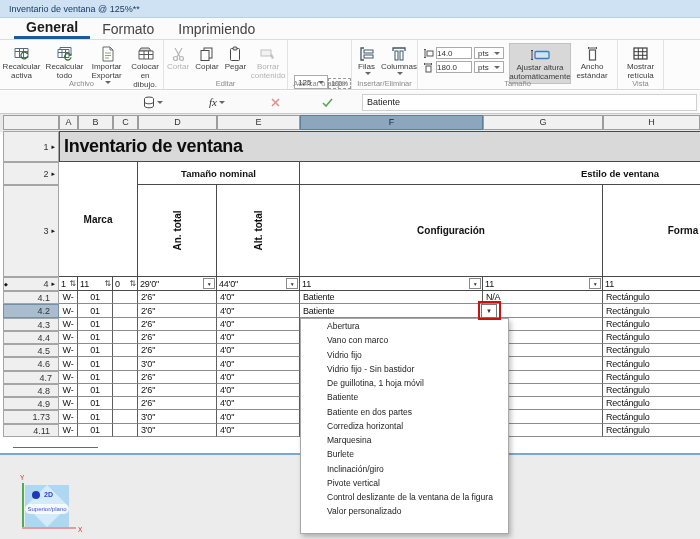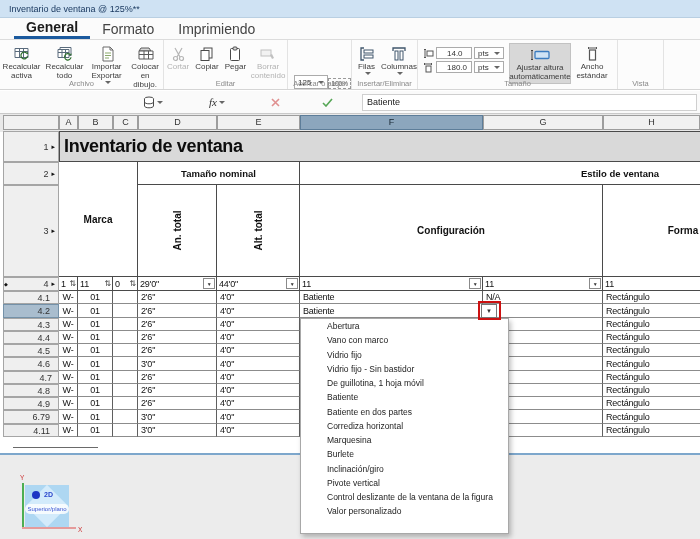--- a/index.html
+++ b/index.html
@@ -32,21 +32,21 @@
   .rbtn.disabled{color:#b3b3b3;}
   .rbtn.activebg{background:var(--active-btn-bg,#d8d8d8);border:1px solid #c2c2c2;}
   .caret{display:inline-block;width:0;height:0;border-left:3px solid transparent;
     border-right:3px solid transparent;border-top:3px solid #666;vertical-align:middle;margin-left:2px;}
   .combo{background:#fff;border:1px solid #ababab;font-size:8px;color:#333;display:flex;
     align-items:center;justify-content:space-between;padding:0 3px;box-sizing:border-box;}
   .z100{border:1px dashed #9a9a9a;font-size:6.5px;color:#555;padding:1px 2px;margin-top:3px;}
   .fieldrow{display:flex;align-items:center;margin-bottom:2px;}
   .fieldrow .fi{width:11px;height:12px;margin-right:2px;display:flex;align-items:center;}
   .fieldrow .fval{width:36px;height:12px;background:#fff;border:1px solid #ababab;font-size:8px;
-    color:#333;line-height:12px;padding-left:10px;box-sizing:border-box;}
+    color:#333;line-height:12px;padding-left:0;box-sizing:border-box;}
   .fieldrow .funit{width:30px;height:12px;margin-left:2px;}
   
   .fbar{position:absolute;left:0;top:91px;width:700px;height:23px;background:#fafafa;
     border-bottom:1px solid #c9c9c9;box-sizing:border-box;display:flex;align-items:center;}
   .fbar .fic{display:flex;align-items:center;}
   .fb-input{position:absolute;left:362px;top:3px;width:335px;height:17px;background:#fff;
     border:1px solid #cfcfcf;font-size:9px;color:#222;line-height:15px;padding-left:4px;box-sizing:border-box;}
   
   .hdrstrip{position:absolute;left:0;top:114px;width:700px;height:18px;background:#e9e9e9;}
   .colhdr{position:absolute;top:115px;height:15px;background:#f1f1f1;border:1px solid #9d9d9d;
@@ -284,20 +284,29 @@
             <path d="M2 2h9M3 1L2 2l1 1M10 1l1 1-1 1" stroke="#555" fill="none"></path>
             <rect x="3.5" y="4" width="6" height="10" fill="#fff" stroke="#555" stroke-width="1.2"></rect>
           </svg>
       </span>
       <span>Ancho estándar</span>
     </button>
     <div class="rgroup-label">Tamaño</div>
   </div>
 
   <div class="rgroup" style="width:46px;border-right:1px solid #e3e3e3">
+    <button class="rbtn" style="width:40px">
+      <span class="ric">
+        <svg width="17" height="16" viewBox="0 0 17 16">
+            <rect x="2" y="2" width="13" height="11" fill="#fff" stroke="#3d3d3d" stroke-width="1.2"></rect>
+            <path d="M2 5.7h13M2 9.3h13M6.3 2v11M10.7 2v11" stroke="#3d3d3d" fill="none"></path>
+          </svg>
+      </span>
+      <span>Mostrar retícula</span>
+    </button>
     <div class="rgroup-label">Vista</div>
   </div>
 </div>
 
 <div class="fbar">
   <span class="fic" style="margin-left:143px">
     <svg width="12" height="13" viewBox="0 0 12 13">
         <ellipse cx="6" cy="2.8" rx="4.5" ry="1.8" fill="#fff" stroke="#4a4a4a"></ellipse>
         <path d="M1.5 2.8v7.2c0 1 2 1.8 4.5 1.8s4.5-.8 4.5-1.8V2.8" fill="#fff" stroke="#4a4a4a"></path>
         <path d="M1.5 6c0 1 2 1.8 4.5 1.8S10.5 7 10.5 6" fill="none" stroke="#4a4a4a"></path>
@@ -475,21 +484,21 @@
     <div class="dcell" style="left: 603px; width: 97px; top: 384px; height: 13px; border-right: none;">Rectángulo</div>
     <div class="rowhdr" style="top: 397px; height: 13px; padding-right: 8px;">4.9</div>
     <div class="dcell ctr" style="left: 59px; width: 19px; top: 397px; height: 13px;">W-</div>
     <div class="dcell ctr" style="left: 78px; width: 35px; top: 397px; height: 13px;">01</div>
     <div class="dcell" style="left: 113px; width: 25px; top: 397px; height: 13px;"></div>
     <div class="dcell" style="left: 138px; width: 79px; top: 397px; height: 13px;">2'6"</div>
     <div class="dcell" style="left: 217px; width: 83px; top: 397px; height: 13px;">4'0"</div>
     <div class="dcell" style="left: 300px; width: 183px; top: 397px; height: 13px;"></div>
     <div class="dcell" style="left: 483px; width: 120px; top: 397px; height: 13px;"></div>
     <div class="dcell" style="left: 603px; width: 97px; top: 397px; height: 13px; border-right: none;">Rectángulo</div>
-    <div class="rowhdr" style="top: 410px; height: 14px; padding-right: 8px;">6.79</div>
+    <div class="rowhdr" style="top: 410px; height: 14px; padding-right: 8px;">1.73</div>
     <div class="dcell ctr" style="left: 59px; width: 19px; top: 410px; height: 14px;">W-</div>
     <div class="dcell ctr" style="left: 78px; width: 35px; top: 410px; height: 14px;">01</div>
     <div class="dcell" style="left: 113px; width: 25px; top: 410px; height: 14px;"></div>
     <div class="dcell" style="left: 138px; width: 79px; top: 410px; height: 14px;">3'0"</div>
     <div class="dcell" style="left: 217px; width: 83px; top: 410px; height: 14px;">4'0"</div>
     <div class="dcell" style="left: 300px; width: 183px; top: 410px; height: 14px;"></div>
     <div class="dcell" style="left: 483px; width: 120px; top: 410px; height: 14px;"></div>
     <div class="dcell" style="left: 603px; width: 97px; top: 410px; height: 14px; border-right: none;">Rectángulo</div>
     <div class="rowhdr" style="top: 424px; height: 13px; padding-right: 8px;">4.11</div>
     <div class="dcell ctr" style="left: 59px; width: 19px; top: 424px; height: 13px;">W-</div>

